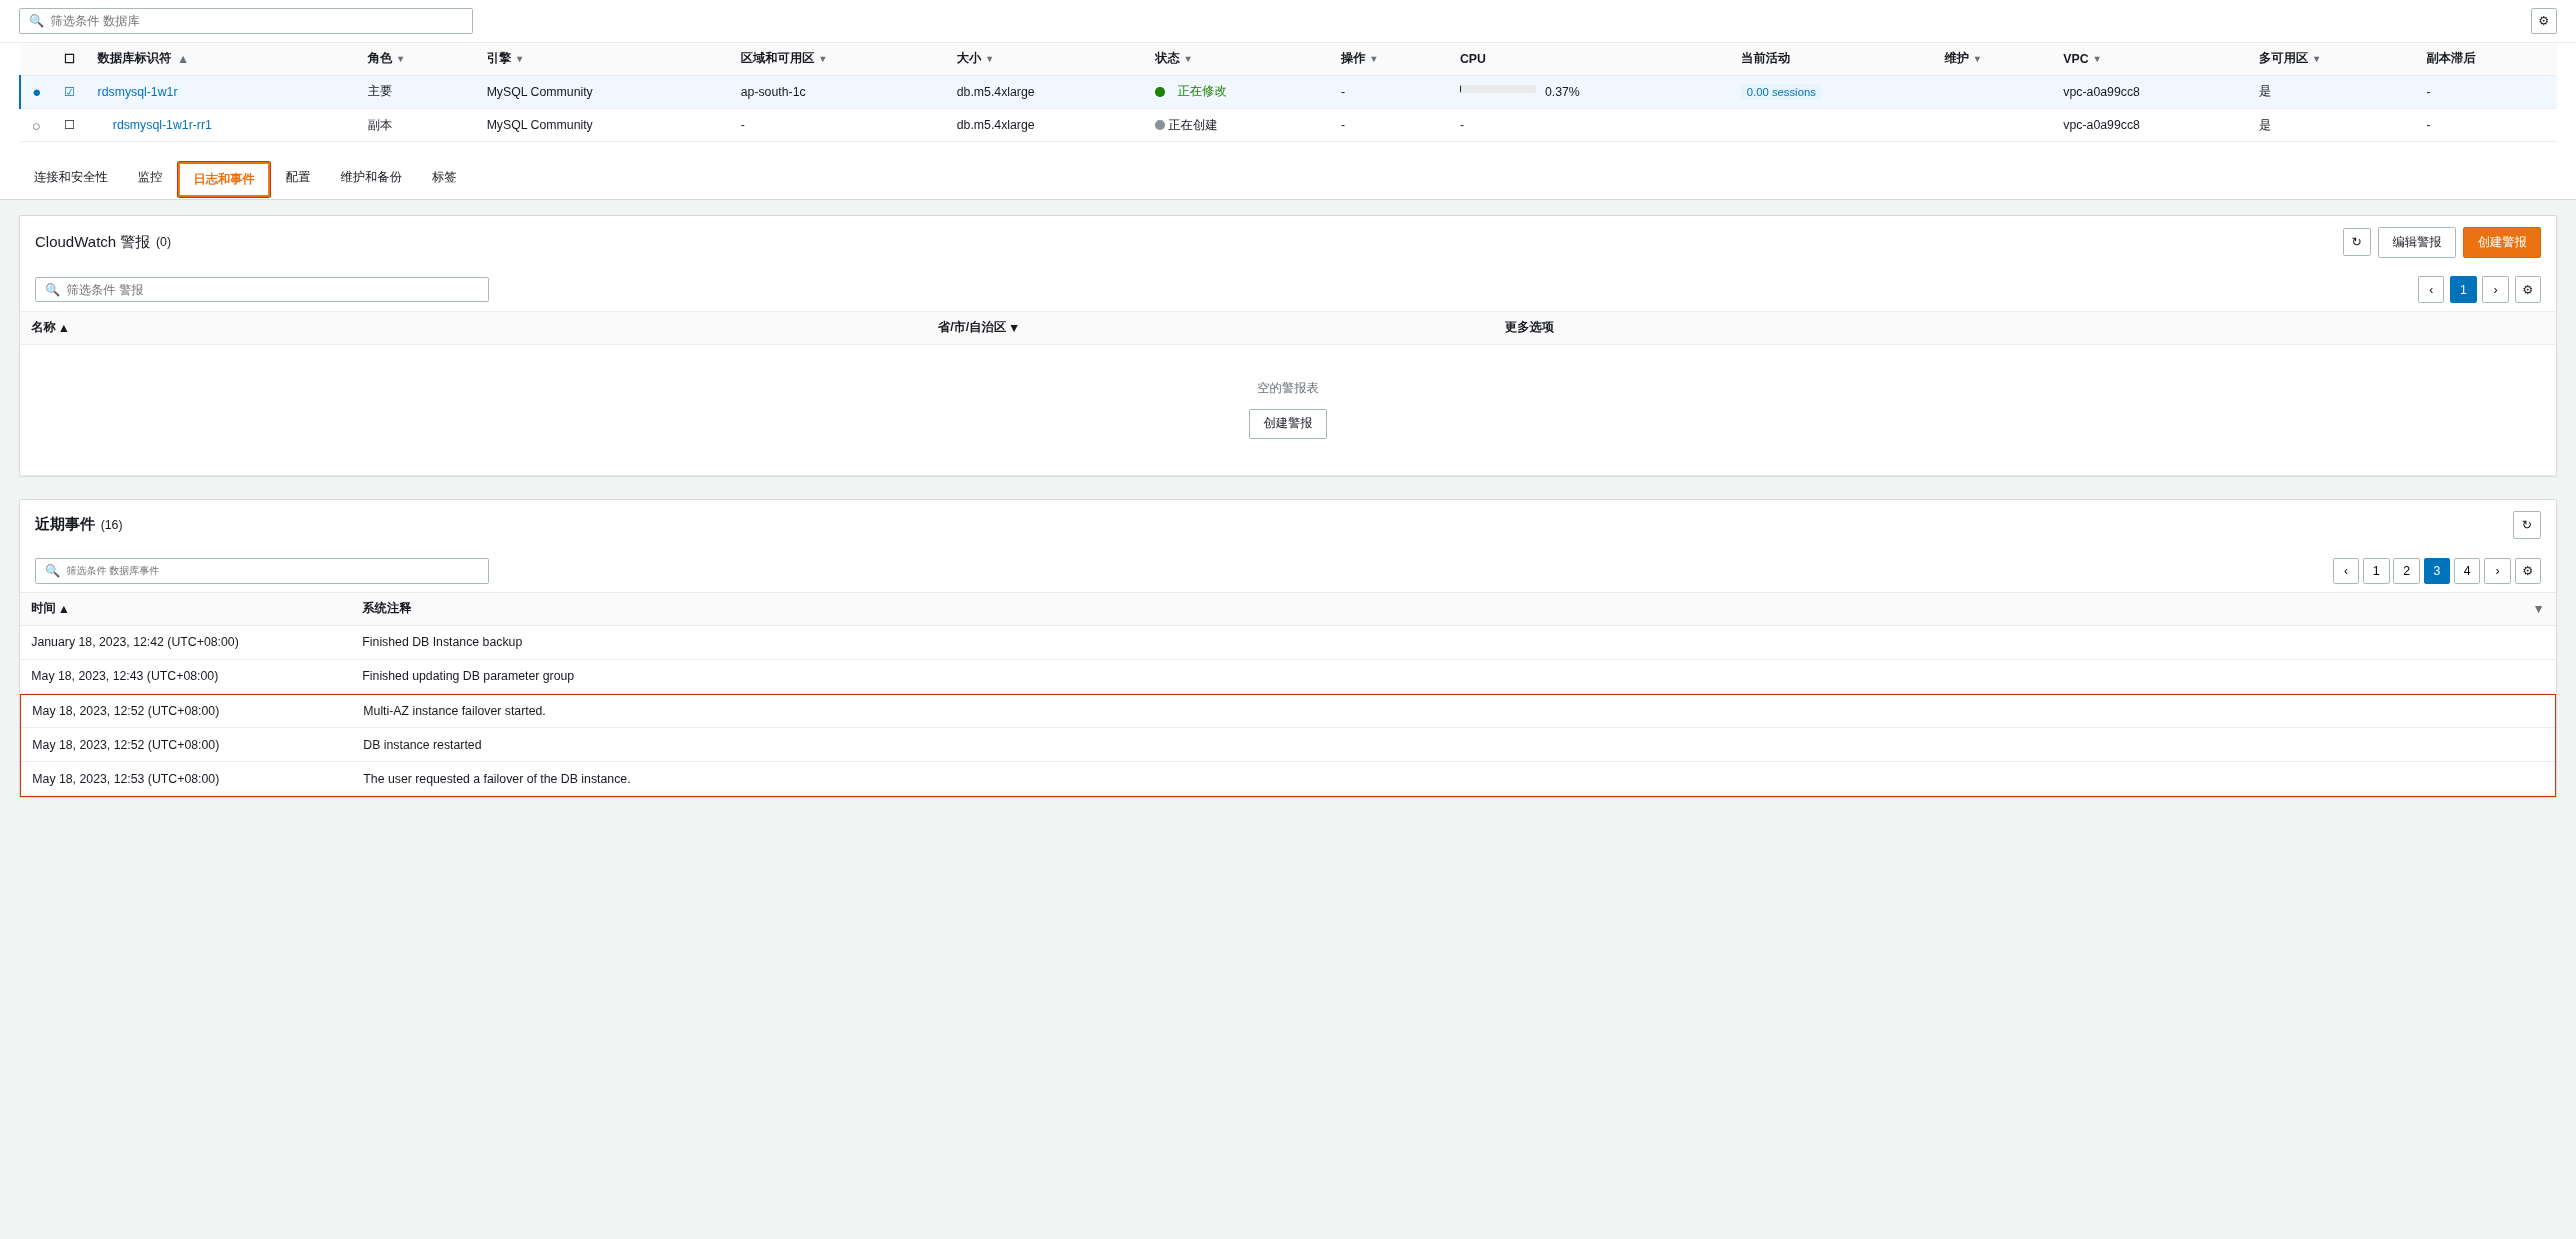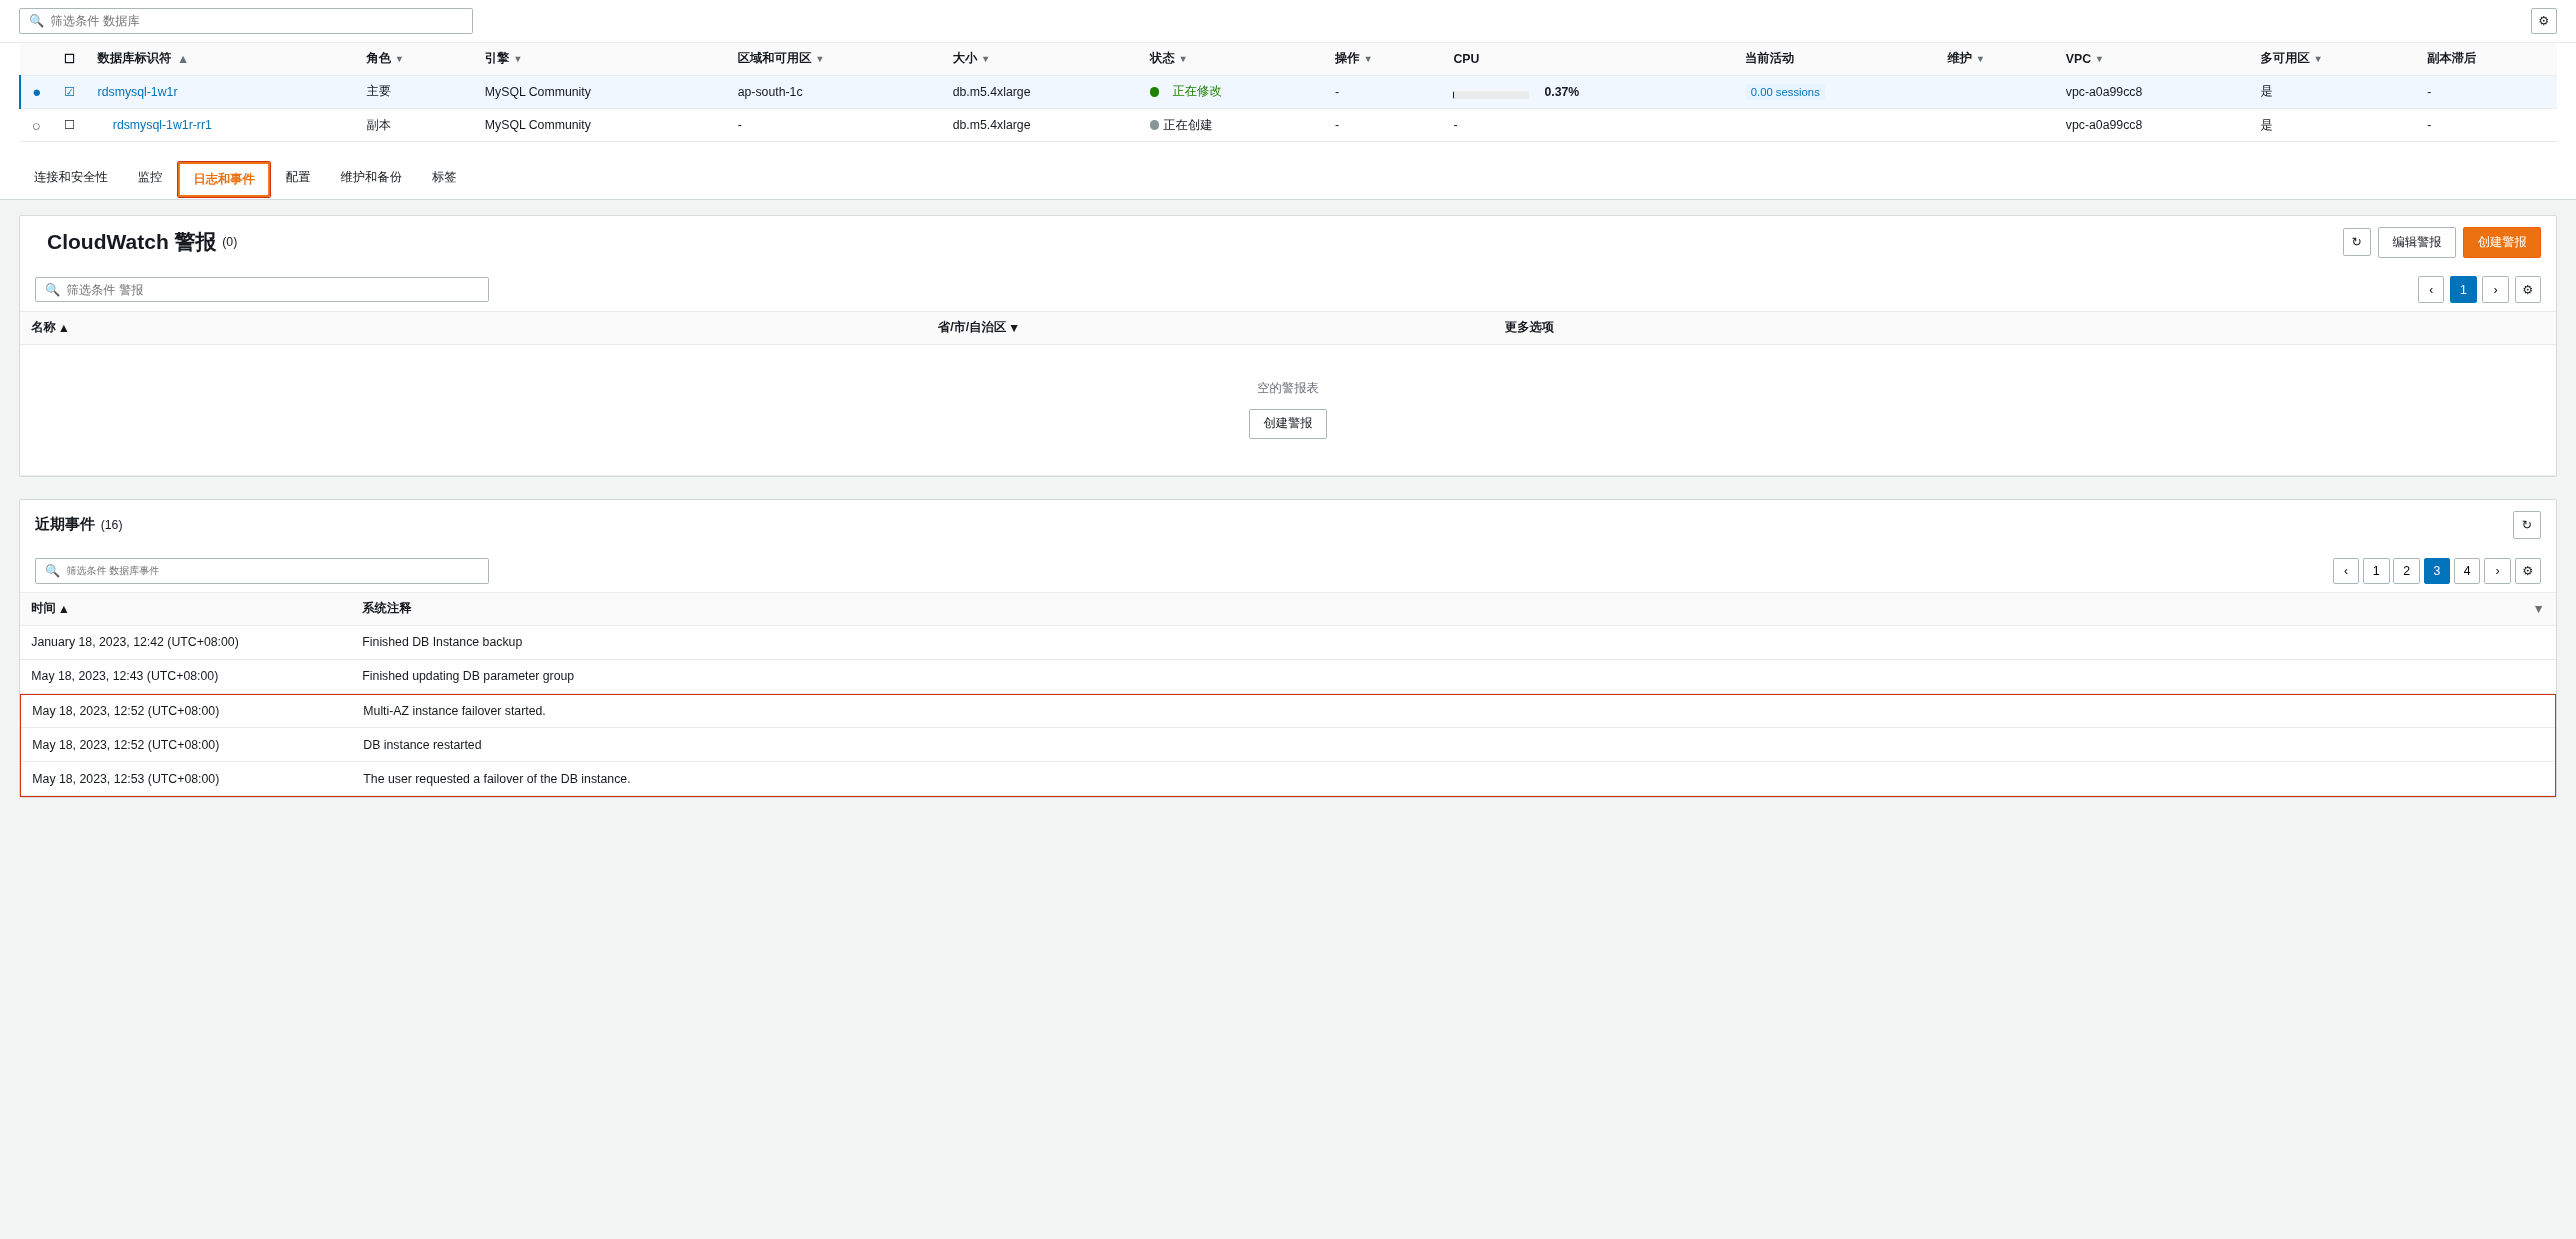--- a/index.html
+++ b/index.html
@@ -20,36 +20,36 @@
     .db-table tr.selected { background: #f0f7ff; }
     .db-table .sort-icon { margin-left: 3.8px; color: #687078; }
     .db-table .filter-icon { color: #687078; font-size: 9.4px; margin-left: 1.9px; cursor: pointer; }
     
     .link-blue { color: #0073bb; text-decoration: none; cursor: pointer; }
     
     .status-green { color: #1d8102; display: flex; align-items: center; gap: 13px; }
     .status-circle { width: 9.4px; height: 9.4px; border-radius: 50%; background: #1d8102; display: inline-block; }
     .status-circle-creating { background: #879596; }
     
-    .cpu-bar-container { display: flex; align-items: flex-end; gap: 15px; min-width: 113px; font-weight: bold; }
+    .cpu-bar-container { display: flex; align-items: flex-start; gap: 9px; min-width: 113px; }
     .cpu-bar { height: 7.6px; background: #e9ebed; border-radius: 1.9px; width: 76px; overflow: hidden; }
     .cpu-bar-fill { height: 100%; background: #16191f; border-radius: 1.9px; }
     
     .sessions-link { color: #0073bb; background: #e8f4fd; padding: 1.9px 5.7px; border-radius: 1.9px; font-size: 11.3px; }
     
     .checkbox-col { width: 28px; text-align: center; }
     
     
     .tabs-bar { background: #fff; border-bottom: 0.9px solid #d5dbdb; padding: 0 19px; display: flex; align-items: center; gap: 0; margin-top: 15px; }
     .tab { padding: 11.3px 15px; font-size: 12.3px; cursor: pointer; color: #16191f; border-bottom: 2.8px solid transparent; white-space: nowrap; }
     .tab.active { color: #ec7211; border-bottom: 2.8px solid #ec7211; font-weight: 600; box-shadow: inset 0 0 0 1.9px #ec7211; border: 1.9px solid #ec7211; border-radius: 1.9px; margin-bottom: -2.8px; }
     
     
     .cw-section { background: #fff; margin: 15px 19px; border: 0.9px solid #d5dbdb; border-radius: 1.9px; }
-    .cw-title { font-size: 21px; font-weight: 700; margin-left: 12px; }
+    .cw-title { font-size: 15px; font-weight: 400; }
     .btn { padding: 5.7px 13.2px; border: 0.9px solid #aab7b8; border-radius: 1.9px; background: #fff; font-size: 12.3px; cursor: pointer; color: #16191f; white-space: nowrap; }
     .btn-primary { background: #ec7211; border-color: #eb5f07; color: #fff; }
     .btn-icon { width: 28px; height: 28px; padding: 0; display: flex; align-items: center; justify-content: center; }
     
     .cw-filter-bar { padding: 7.6px 15px; display: flex; align-items: center; gap: 7.6px; border-bottom: 0.9px solid #e9ebed; }
     
     .cw-table { width: 100%; border-collapse: collapse; font-size: 12.3px; }
     .cw-table th { background: #fafafa; border-bottom: 0.9px solid #e9ebed; padding: 7.6px 11.3px; text-align: left; font-weight: 600; color: #16191f; }
     .cw-table td { padding: 7.6px 11.3px; border-bottom: 0.9px solid #e9ebed; }
     

